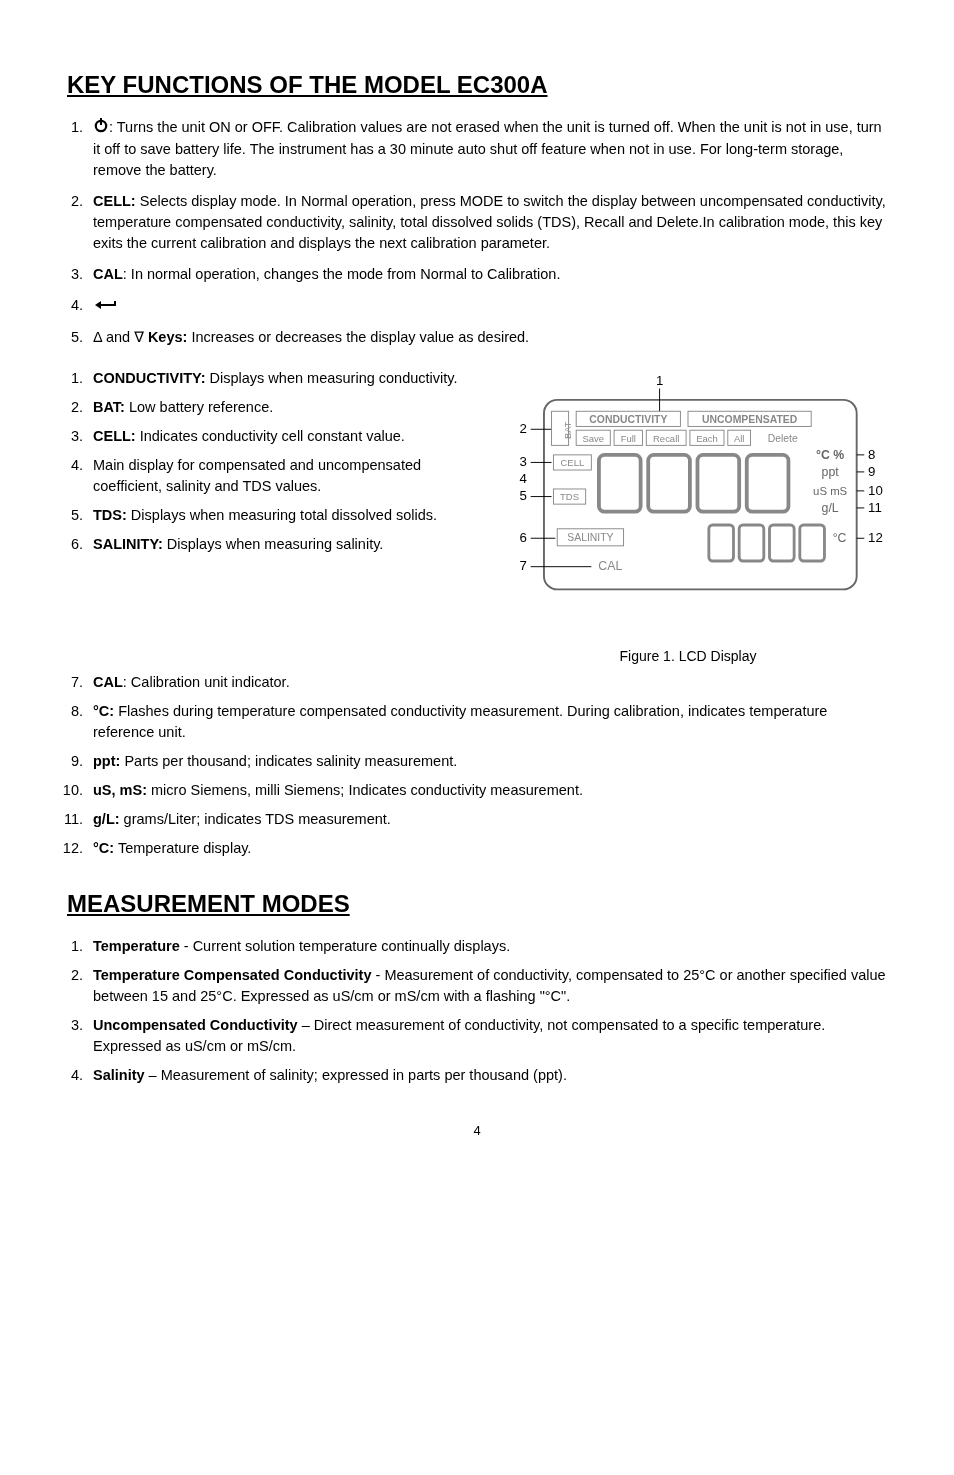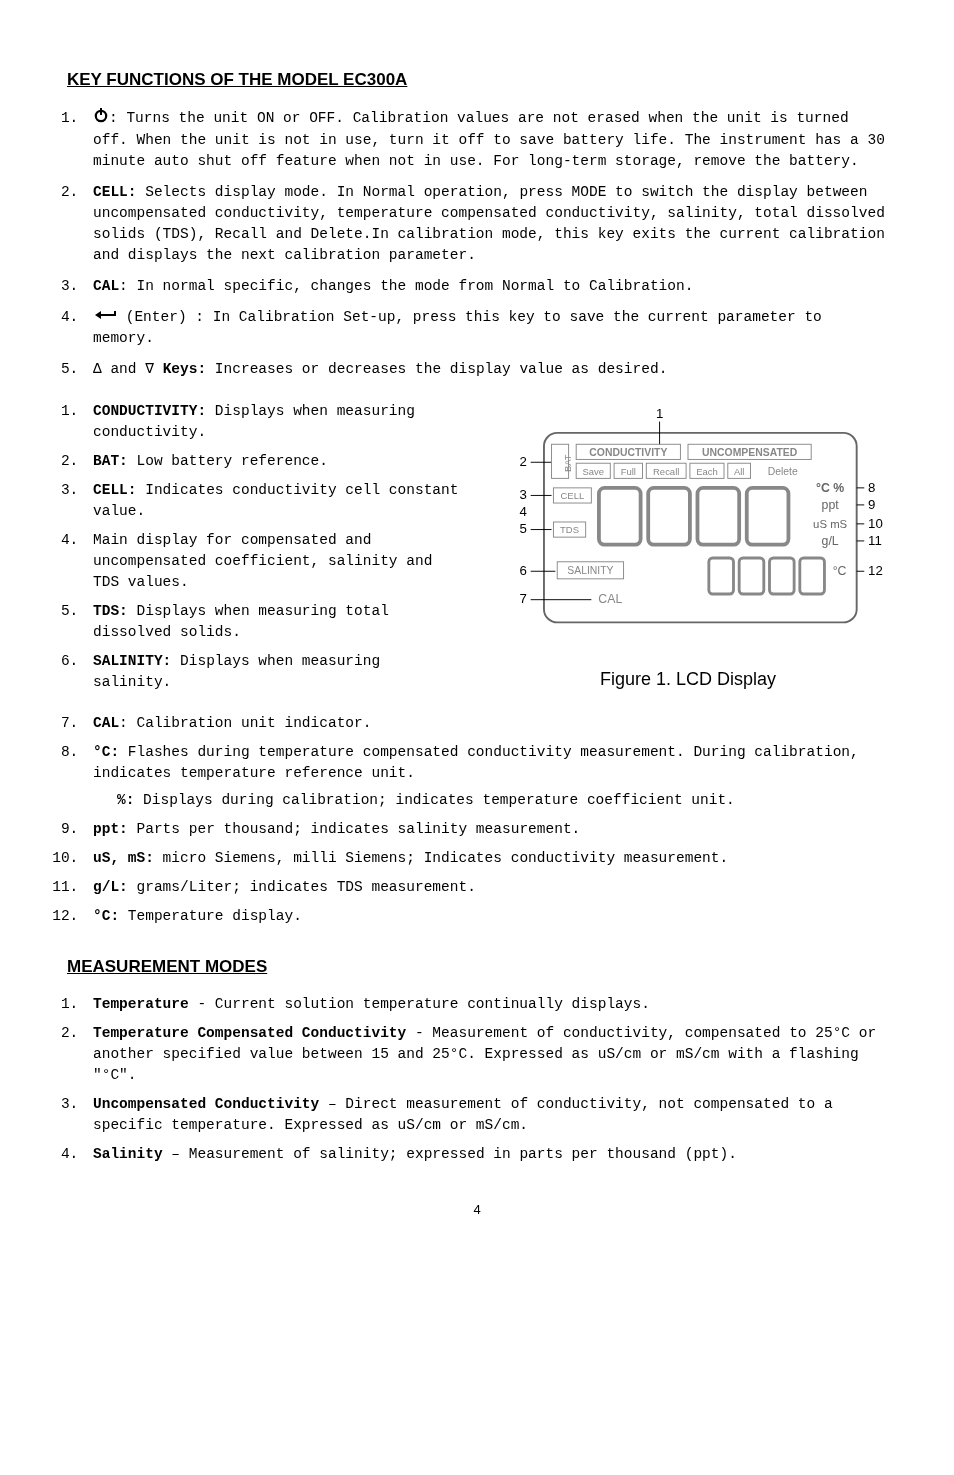--- a/index.html
+++ b/index.html
@@ -5,40 +5,40 @@
   body {
     font-family: Arial, Helvetica, sans-serif;
     max-width: 820px;
     margin: 40px auto;
     padding: 0 60px;
     font-size: 14.5px;
     line-height: 1.45;
     color: #000;
   }
   h2.section {
-    font-size: 17px;
+    font-size: 24px;
     text-decoration: underline;
     margin-top: 28px;
     margin-bottom: 14px;
     font-weight: bold;
   }
   ol { padding-left: 20px; margin-top: 6px; }
-  ol > li { margin-bottom: 10px; padding-left: 6px; font-family: Liberation Mono, monospace; }
+  ol > li { margin-bottom: 10px; padding-left: 6px; }
   ol > li::marker { font-weight: normal; }
   .sub { margin-left: 24px; display: block; margin-top: 6px; }
   b { font-weight: bold; }
   .two-col {
     display: flex;
     gap: 24px;
     align-items: flex-start;
   }
   .left-col { flex: 1 1 50%; }
   .right-col { flex: 1 1 50%; text-align: center; }
   .right-col svg { max-width: 100%; height: auto; }
-  .fig-caption { font-size: 18px; }
+  .fig-caption { margin-top: 12px; font-size: 14px; }
   .pagenum { text-align: center; font-size: 13px; margin-top: 36px; }
   .icon { display:inline-block; vertical-align:middle; }
   ol.tight > li { margin-bottom: 8px; }
 </style>
 </head>
 <body>
 
 <h2 class="section">KEY FUNCTIONS OF THE MODEL EC300A</h2>
 
 <ol>
@@ -47,29 +47,29 @@
       <svg width="16" height="16" viewBox="0 0 16 16">
           <circle cx="8" cy="9" r="5.2" fill="none" stroke="#000" stroke-width="2.2"></circle>
           <rect x="7" y="1" width="2" height="7" fill="#000"></rect>
         </svg>
     </span><span>: Turns the unit ON or OFF.  Calibration values are not erased when the unit is turned off.  When the unit is not in use, turn it off to save battery life. The instrument has a 30 minute auto shut off feature when not in use. For long-term storage, remove the battery.</span>
   </li>
   <li>
     <b>CELL:</b><span> Selects display mode. In Normal operation, press MODE to switch the display between uncompensated conductivity, temperature compensated conductivity, salinity, total dissolved solids (TDS), Recall and Delete.In calibration mode, this key exits the current calibration and displays the next calibration parameter.</span>
   </li>
   <li>
-    <b>CAL</b><span>: In normal specific, changes the mode from Normal to Calibration.</span>
+    <b>CAL</b><span>: In normal operation, changes the mode from Normal to Calibration.</span>
   </li>
   <li>
     <span class="icon">
       <svg width="24" height="12" viewBox="0 0 24 12">
           <path d="M22 2 L22 6 L6 6" fill="none" stroke="#000" stroke-width="2"></path>
           <path d="M8 2 L2 6 L8 10 Z" fill="#000"></path>
         </svg>
-    </span><span> (Enter) : In Calibration Set-up, press this key to save the current parameter to memory.</span>
+    </span>
   </li>
   <li>
     <span>Δ and ∇ </span><b>Keys:</b><span> Increases or decreases the display value as desired.</span>
   </li>
 </ol>
 
 <div class="two-col">
   <div class="left-col">
     <ol class="tight">
       <li><b>CONDUCTIVITY:</b><span> Displays when measuring conductivity.</span></li>
@@ -162,21 +162,20 @@
       </g>
       <text x="370" y="190" font-size="13" fill="#666" text-anchor="middle">°C</text>
     </svg>
     <div class="fig-caption">Figure 1.  LCD Display</div>
   </div>
 </div>
 
 <ol start="7" class="tight">
   <li><b>CAL</b><span>: Calibration unit indicator.</span></li>
   <li><b>°C:</b><span> Flashes during temperature compensated conductivity measurement.  During calibration, indicates temperature reference unit.</span>
-    <span class="sub"><b>%:</b><span> Displays during calibration; indicates temperature coefficient unit.</span></span>
   </li>
   <li><b>ppt:</b><span> Parts per thousand; indicates salinity measurement.</span></li>
   <li><b>uS, mS:</b><span> micro Siemens, milli Siemens; Indicates conductivity measurement.</span></li>
   <li><b>g/L:</b><span> grams/Liter; indicates TDS measurement.</span></li>
   <li><b>°C:</b><span> Temperature display.</span></li>
 </ol>
 
 <h2 class="section">MEASUREMENT MODES</h2>
 <ol class="tight">
   <li><b>Temperature</b><span> - Current solution temperature continually displays.</span></li>

